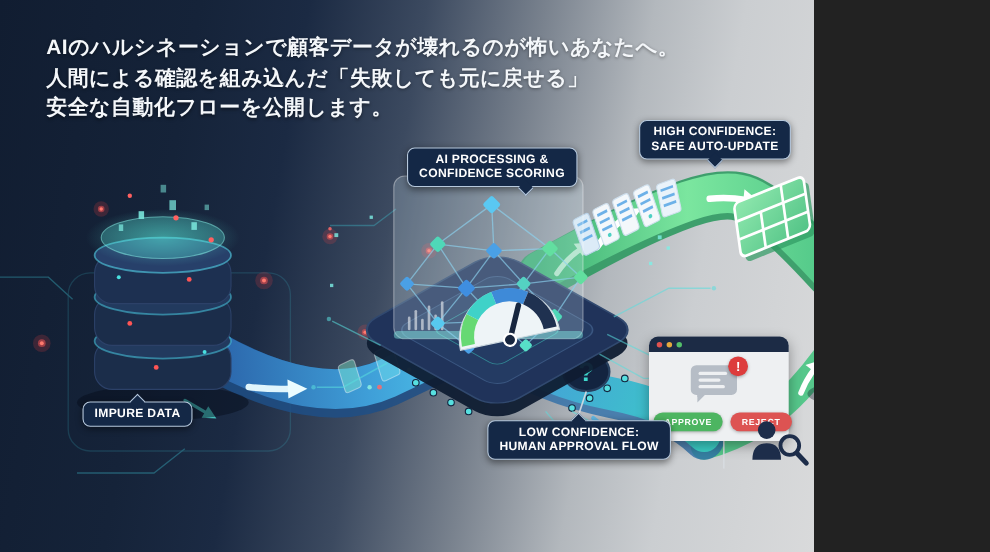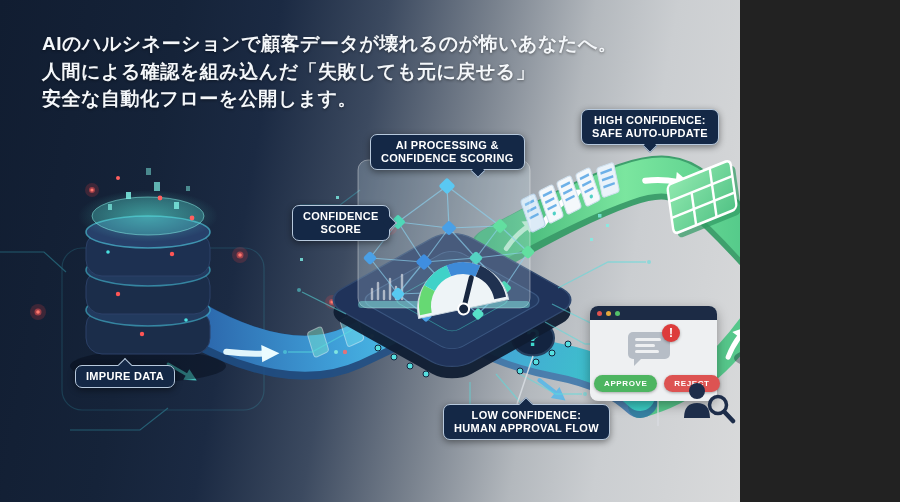--- a/index.html
+++ b/index.html
@@ -454,39 +454,34 @@
     <span>安全な自動化フローを公開します。</span>
   </div>
 
 
   <div class="callout" style="left:370px;top:134px;">
     <span>AI PROCESSING &amp;</span>
     <span>CONFIDENCE SCORING</span>
     <span class="ptr ptr-bottom" style="left:70%;"></span>
   </div>
 
-  <div class="callout" style="left:292px;top:205px;">
-    <span>CONFIDENCE</span>
-    <span>SCORE</span>
-    <span class="ptr ptr-right"></span>
-  </div>
 
   <div class="callout" style="left:581px;top:109px;">
     <span>HIGH CONFIDENCE:</span>
     <span>SAFE AUTO-UPDATE</span>
     <span class="ptr ptr-bottom"></span>
   </div>
 
 
   <div class="callout" style="left:75px;top:365px;">
     <span>IMPURE DATA</span>
     <span class="ptr ptr-top"></span>
   </div>
 
-  <div class="callout" style="left:443px;top:404px;">
+  <div class="callout" style="left:443px;top:382px;">
     <span>LOW CONFIDENCE:</span>
     <span>HUMAN APPROVAL FLOW</span>
     <span class="ptr ptr-top"></span>
   </div>
 
 
   <div class="cw">
     <div class="cw-bar">
       <span class="cw-dot" style="background:#e0524f;"></span>
       <span class="cw-dot" style="background:#e5a93d;"></span>

